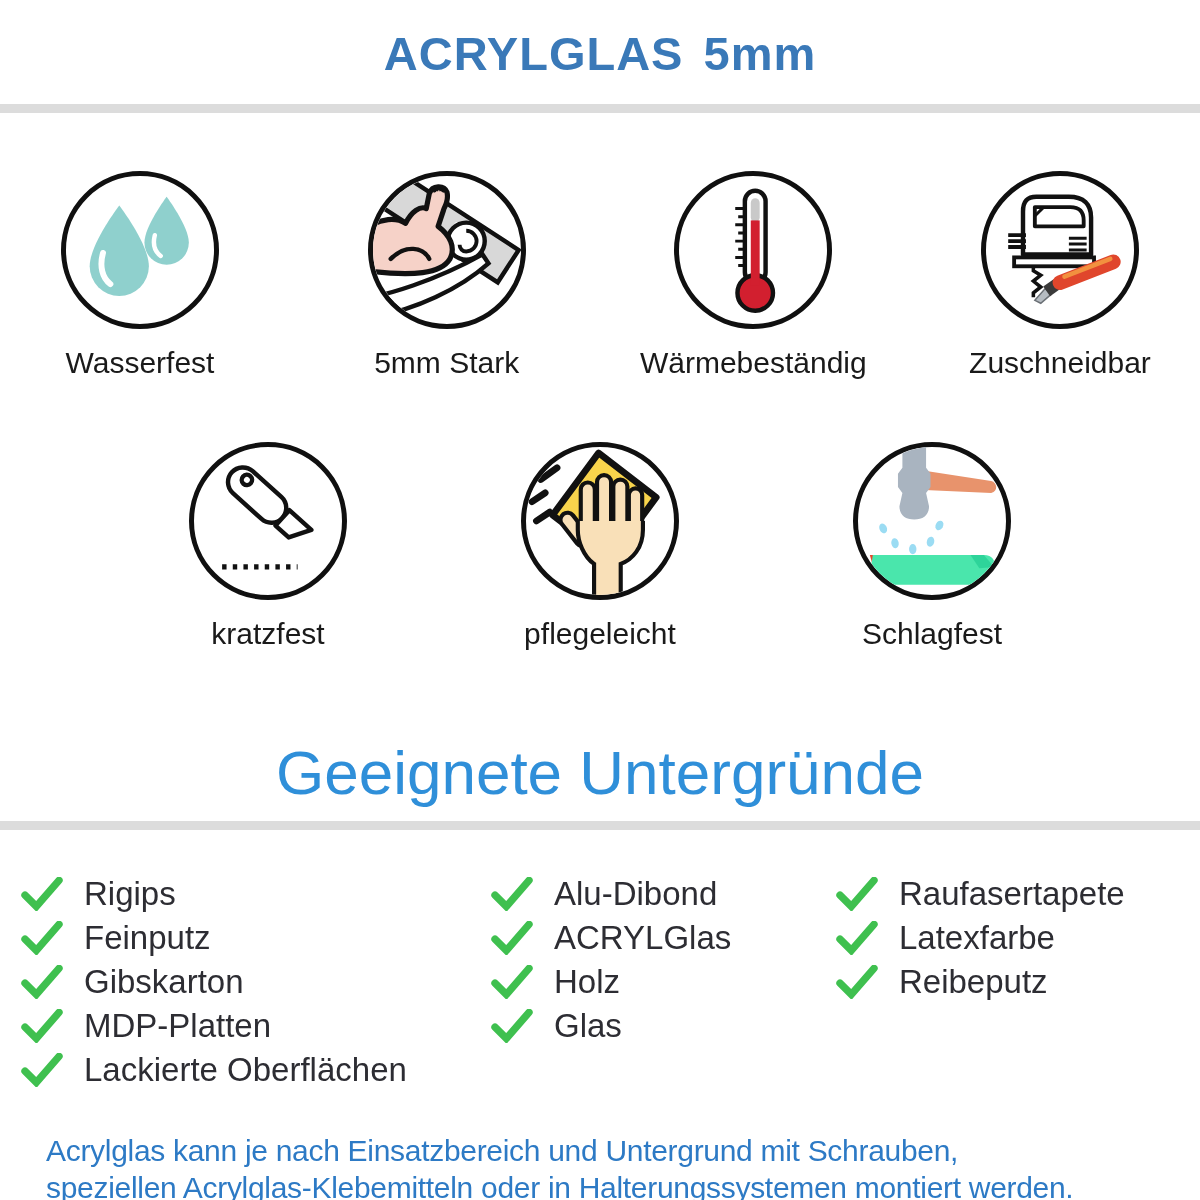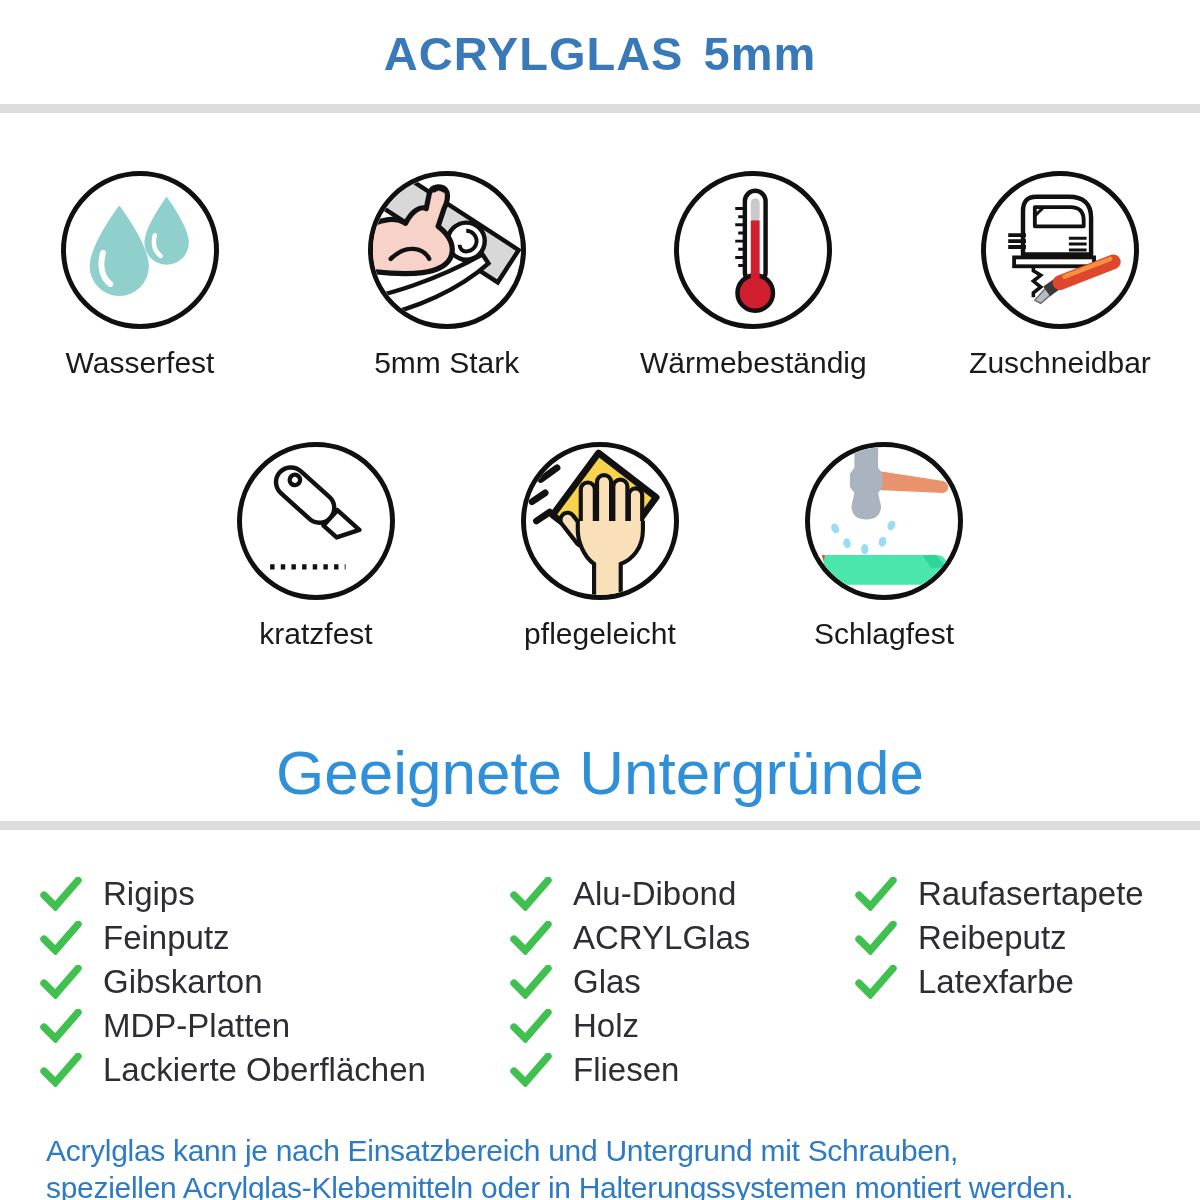--- a/index.html
+++ b/index.html
@@ -18,33 +18,33 @@
   .divider { width:100%; height:9px; background:#dcdcdc; }
   .divider-top { margin-top:23px; }
   .section-title {
     margin-top:86px; text-align:center;
     font-size:62px; font-weight:500; color:#2f8fd9;
   }
   .divider-section { margin-top:13px; }
   
   .feature-row { display:flex;gap:17px; }
   .feature-row-1 { margin-top:58px; padding:0 10px; justify-content:space-between; }
-  .feature-row-2 { margin-top:62px; justify-content:center; gap:24px; }
+  .feature-row-2 { margin-top:62px; justify-content:center; gap:72px; }
   .feature { width:260px; display:flex; flex-direction:column; align-items:center; }
   .circle {
     width:158px; height:158px; border:5px solid #101010; border-radius:50%;
     background:#fff; overflow:hidden; position:relative;
   }
   .circle svg { position:absolute; left:0; top:0; width:148px; height:148px; }
   .feature-label {
     margin-top:17px; font-size:30px; font-weight:500; color:#1a1a1a;
     text-align:center; white-space:nowrap;
   }
   
-  .surface-cols { display:flex; margin-top:42px; padding-left:39px; }
+  .surface-cols { display:flex; margin-top:42px; padding-left:20px; }
   .surface-col { list-style:none; }
   .surface-col-1 { width:470px; }
   .surface-col-2 { width:345px; }
   .surface-col-3 { flex:1; }
   .surface-item { display:flex; align-items:center; height:44px; gap:20px; }
   .check { width:44px; height:34px; flex:0 0 44px; }
   .surface-label { font-size:33px; font-weight:500; color:#2d2d33; white-space:nowrap; }
   
   .footnote { margin-top:40px; padding-left:46px; }
   .footnote-line {
@@ -232,54 +232,48 @@
       <li class="surface-item">
         <svg class="check" viewBox="0 0 36 30">
             <path d="M3 16 L13 26 L33 3" fill="none" stroke="#3fc04f" stroke-width="6.5" stroke-linecap="round"></path>
           </svg>
         <span class="surface-label">ACRYLGlas</span>
       </li>
       <li class="surface-item">
         <svg class="check" viewBox="0 0 36 30">
             <path d="M3 16 L13 26 L33 3" fill="none" stroke="#3fc04f" stroke-width="6.5" stroke-linecap="round"></path>
           </svg>
+        <span class="surface-label">Holz</span>
+      </li>
+      <li class="surface-item">
+        <svg class="check" viewBox="0 0 36 30">
+            <path d="M3 16 L13 26 L33 3" fill="none" stroke="#3fc04f" stroke-width="6.5" stroke-linecap="round"></path>
+          </svg>
         <span class="surface-label">Glas</span>
       </li>
-      <li class="surface-item">
-        <svg class="check" viewBox="0 0 36 30">
-            <path d="M3 16 L13 26 L33 3" fill="none" stroke="#3fc04f" stroke-width="6.5" stroke-linecap="round"></path>
-          </svg>
-        <span class="surface-label">Holz</span>
-      </li>
-      <li class="surface-item">
-        <svg class="check" viewBox="0 0 36 30">
-            <path d="M3 16 L13 26 L33 3" fill="none" stroke="#3fc04f" stroke-width="6.5" stroke-linecap="round"></path>
-          </svg>
-        <span class="surface-label">Fliesen</span>
-      </li>
     </ul>
 
     <ul class="surface-col surface-col-3">
       <li class="surface-item">
         <svg class="check" viewBox="0 0 36 30">
             <path d="M3 16 L13 26 L33 3" fill="none" stroke="#3fc04f" stroke-width="6.5" stroke-linecap="round"></path>
           </svg>
         <span class="surface-label">Raufasertapete</span>
       </li>
       <li class="surface-item">
         <svg class="check" viewBox="0 0 36 30">
             <path d="M3 16 L13 26 L33 3" fill="none" stroke="#3fc04f" stroke-width="6.5" stroke-linecap="round"></path>
           </svg>
+        <span class="surface-label">Latexfarbe</span>
+      </li>
+      <li class="surface-item">
+        <svg class="check" viewBox="0 0 36 30">
+            <path d="M3 16 L13 26 L33 3" fill="none" stroke="#3fc04f" stroke-width="6.5" stroke-linecap="round"></path>
+          </svg>
         <span class="surface-label">Reibeputz</span>
-      </li>
-      <li class="surface-item">
-        <svg class="check" viewBox="0 0 36 30">
-            <path d="M3 16 L13 26 L33 3" fill="none" stroke="#3fc04f" stroke-width="6.5" stroke-linecap="round"></path>
-          </svg>
-        <span class="surface-label">Latexfarbe</span>
       </li>
     </ul>
 
   </div>
 
   <div class="footnote">
     <div class="footnote-line">Acrylglas kann je nach Einsatzbereich und Untergrund mit Schrauben,</div>
     <div class="footnote-line">speziellen Acrylglas-Klebemitteln oder in Halterungssystemen montiert werden.</div>
   </div>
 

